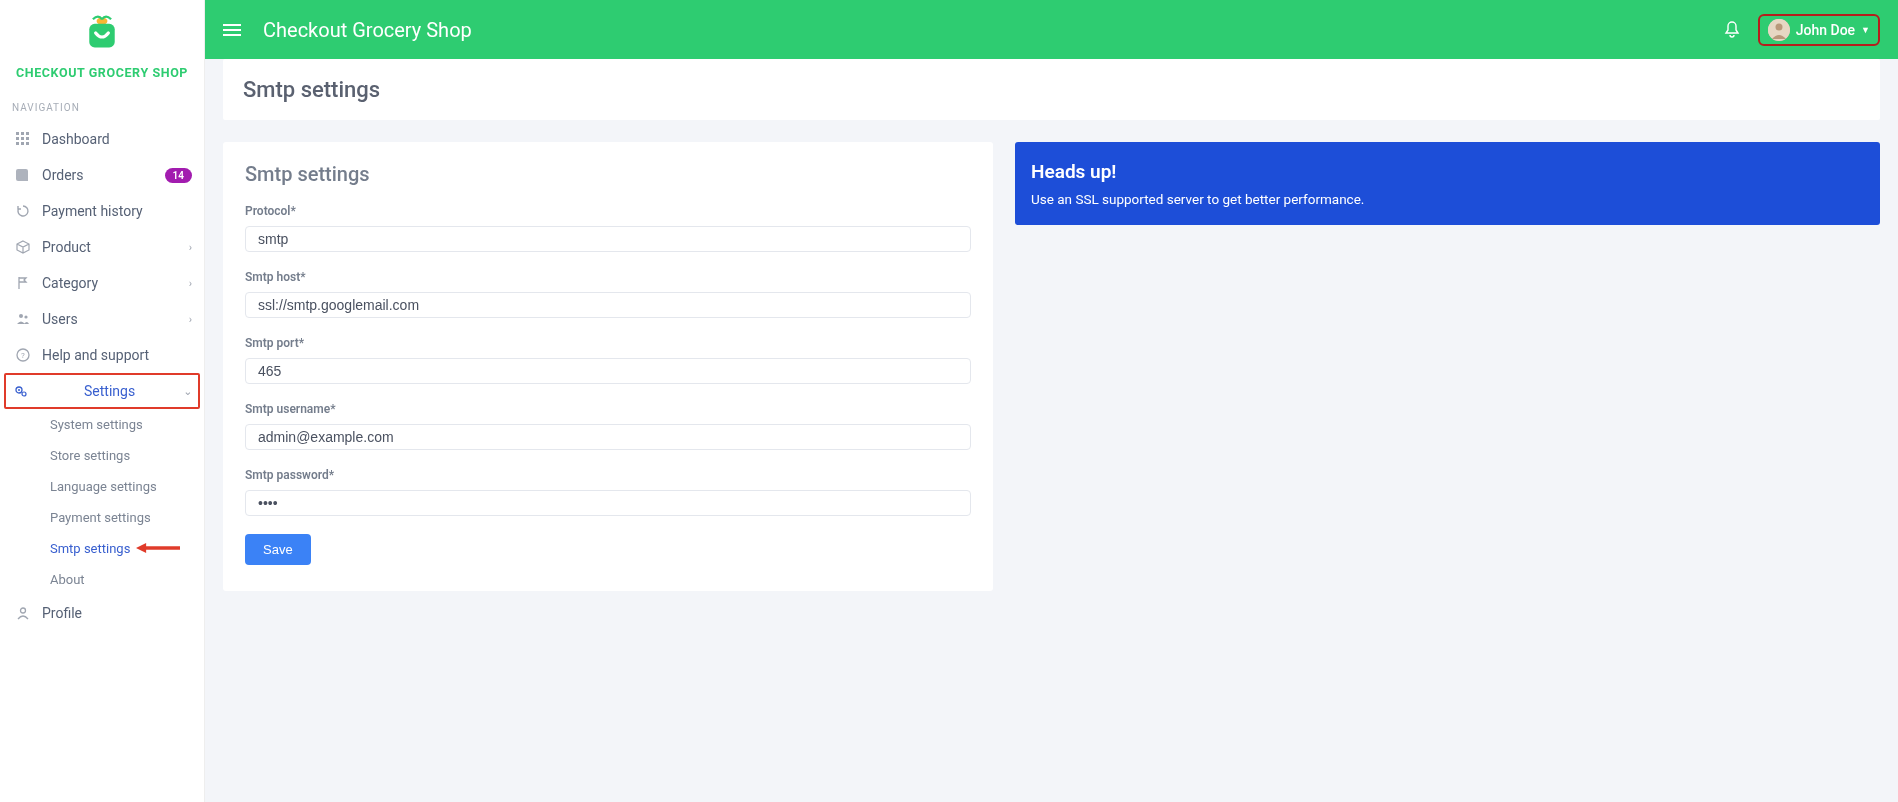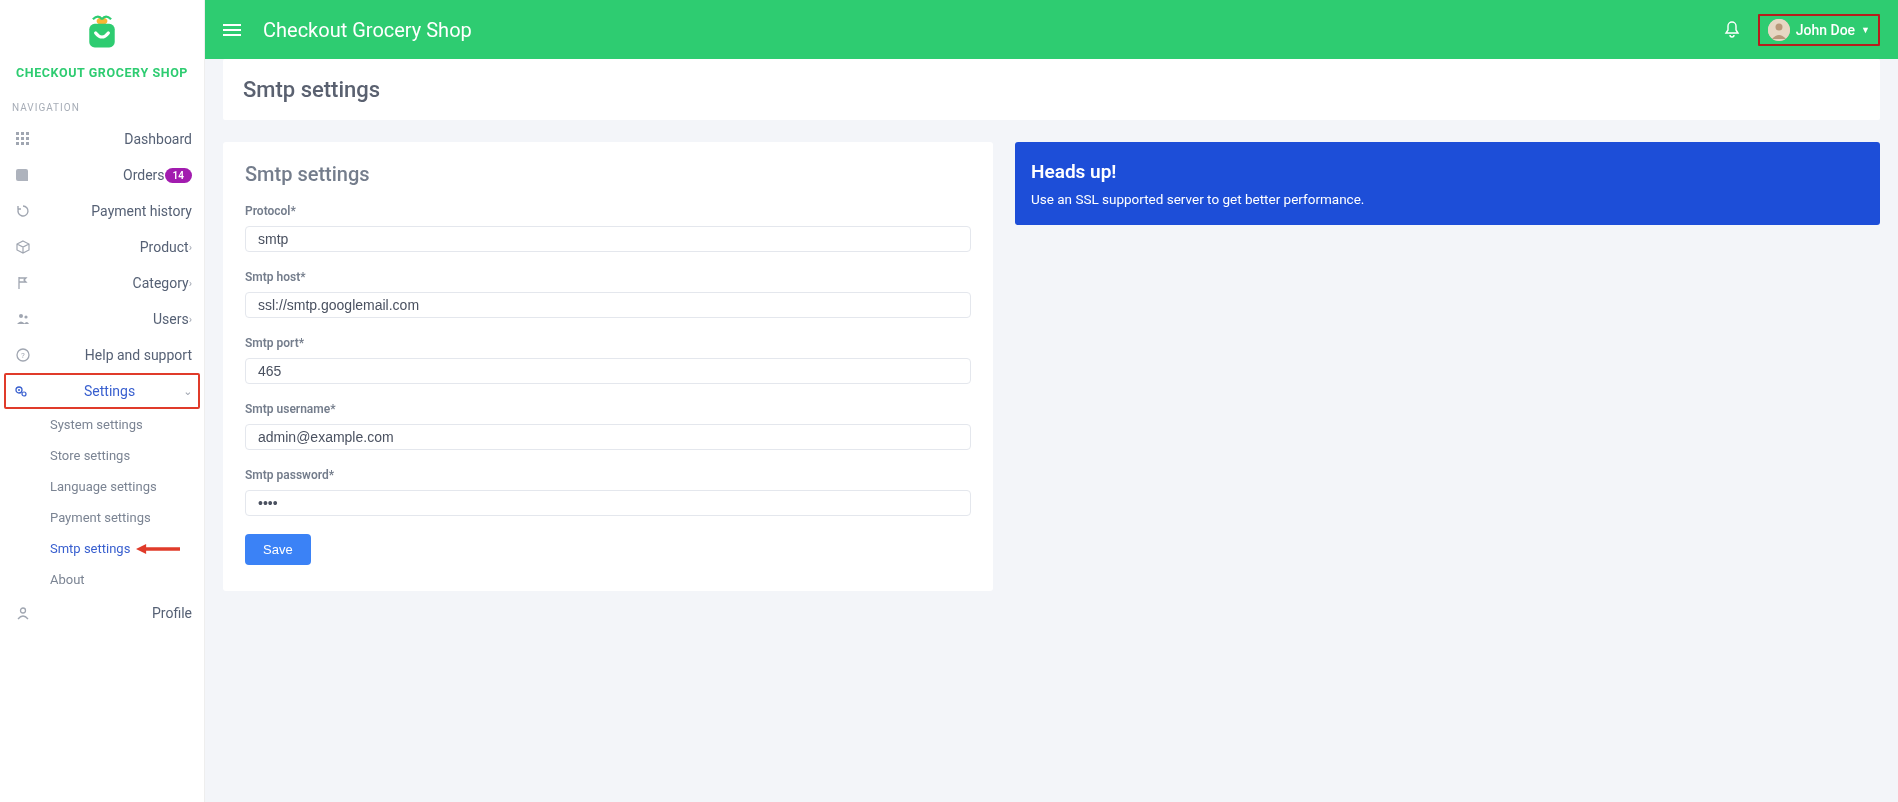--- a/index.html
+++ b/index.html
@@ -35,21 +35,20 @@
   padding: 8px 12px;
 }
 .nav-item {
   display: flex;
   align-items: center;
   padding: 10px 12px;
   color: #566175;
   cursor: pointer;
   font-size: 14px;
   position: relative;
-  text-align: right;
 }
 .nav-item .icon {
   width: 22px;
   color: #a0a6b1;
   font-size: 14px;
   display: inline-flex;
   justify-content: center;
 }
 .nav-item .lbl { flex: 1; margin-left: 8px; }
 .nav-item .chev { color: #a0a6b1; font-size: 11px; }
@@ -70,21 +69,21 @@
   border-radius: 10px;
   font-weight: 600;
 }
 .sub-items { padding-left: 50px; }
 .sub-item {
   padding: 8px 0;
   color: #7b8493;
   font-size: 13px;
   cursor: pointer;
   display: flex;
-  align-items: center;
+  align-items: flex-start;
 }
 .sub-item.active { color: #385fcf; }
 .arrow-wrap {
   display: inline-flex;
   align-items: center;
   margin-left: 6px;
 }
 .arrow-wrap svg { width: 44px; height: 14px; }
 
 .main { flex: 1; display: flex; flex-direction: column; }
@@ -100,21 +99,21 @@
 .topbar-title { font-size: 20px; font-weight: 400; flex: 1; }
 .topbar-right { display: flex; align-items: center; gap: 18px; }
 .bell { cursor: pointer; font-size: 17px; display: inline-flex; }
 .user-box {
   display: flex;
   align-items: center;
   gap: 6px;
   border: 2px solid #b71c1c;
   padding: 3px 8px;
   cursor: pointer;
-  border-radius: 1px;
+  border-radius: 6px;
 }
 .avatar {
   width: 22px; height: 22px; border-radius: 50%;
   background: linear-gradient(135deg,#e8d8c4 35%,#c9b79e 65%);
   display: inline-flex; align-items: center; justify-content: center;
   font-size: 10px; color: #6b5a45;
 }
 .user-name { font-size: 14px; font-weight: 500; }
 .caret { font-size: 9px; }
 

